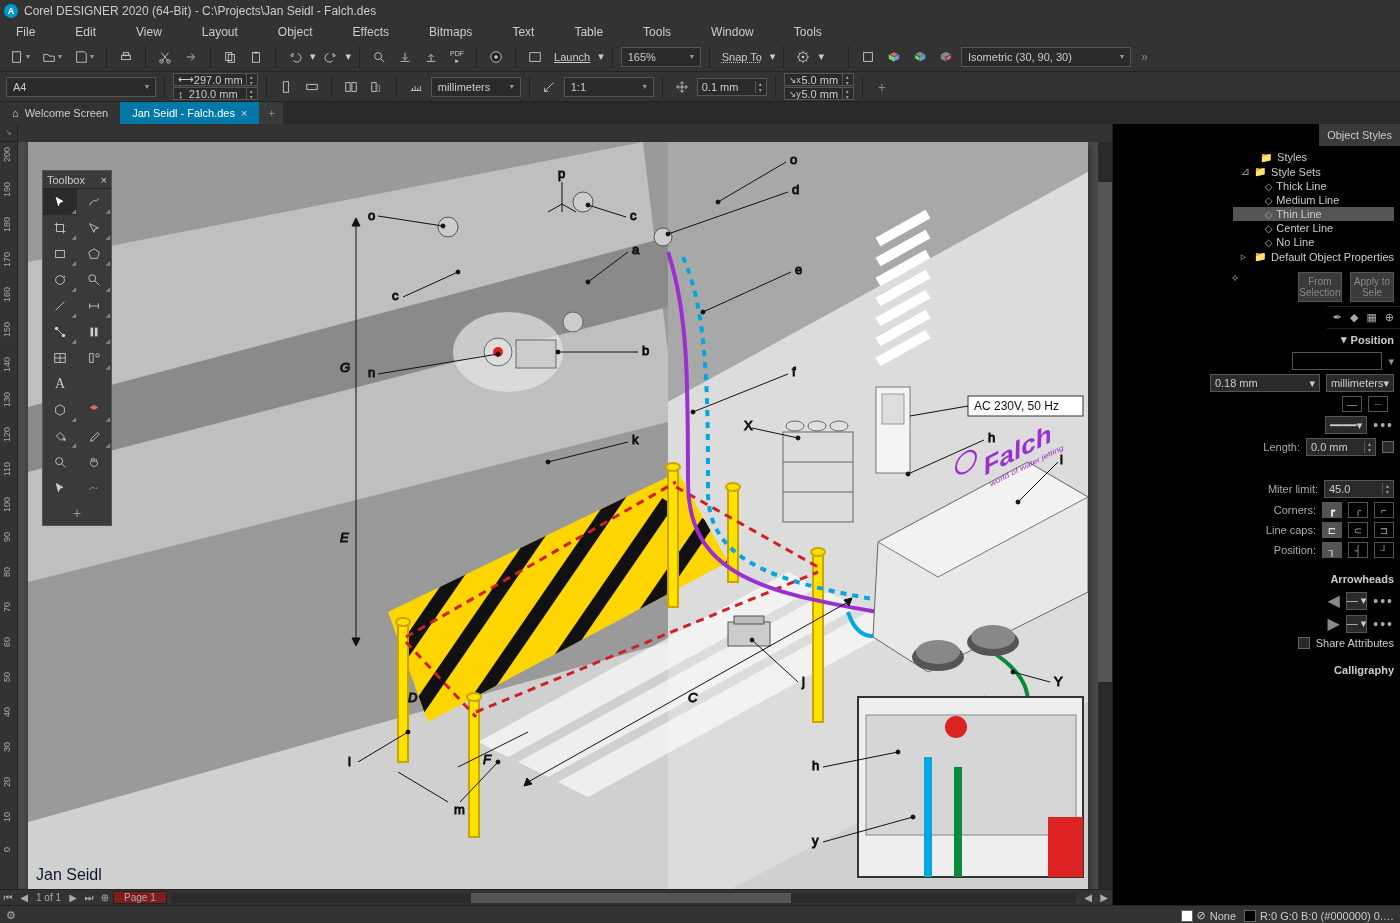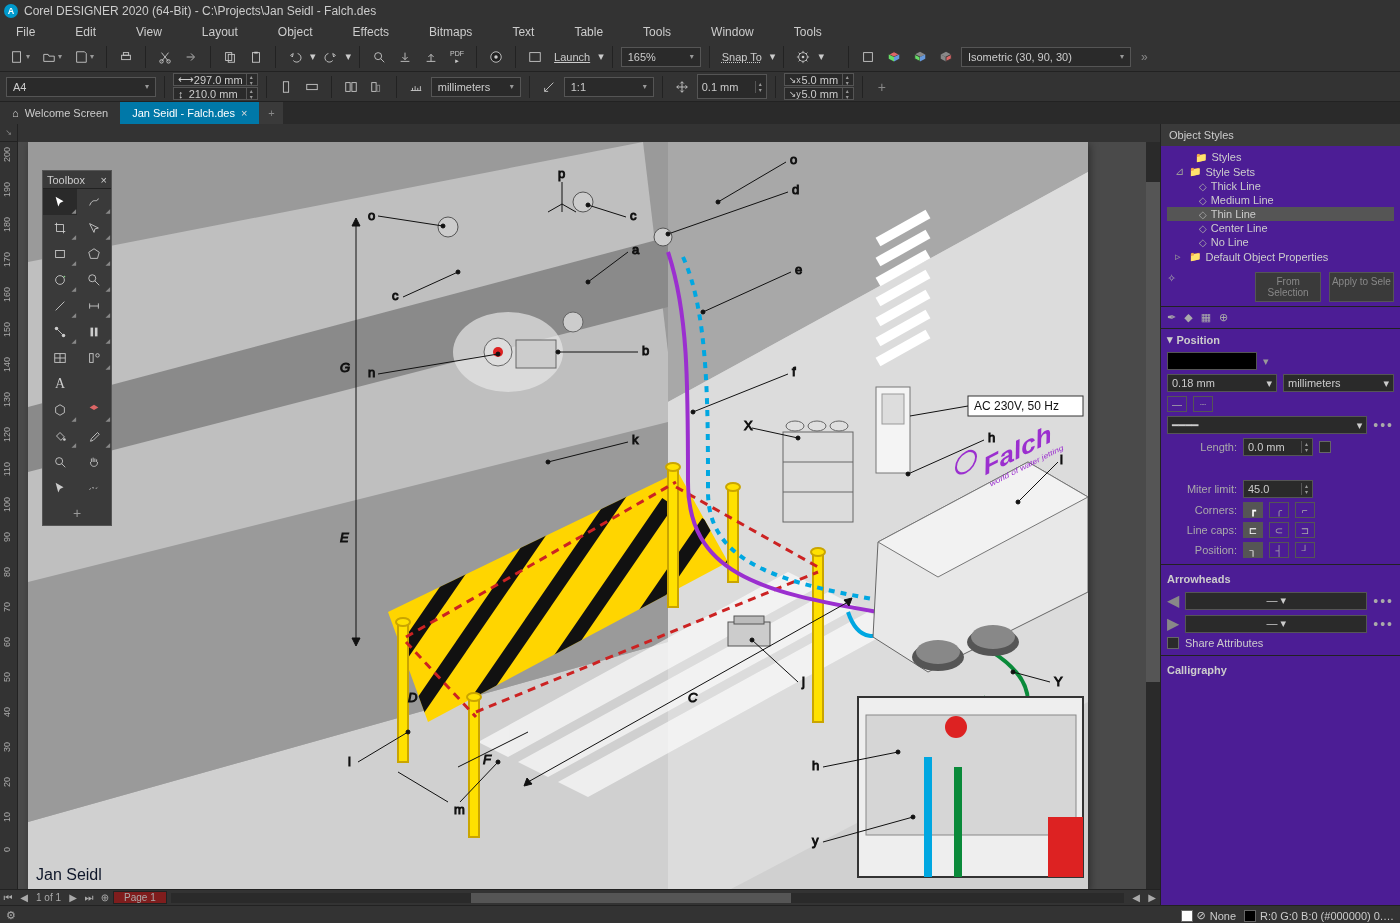--- a/index.html
+++ b/index.html
@@ -19,21 +19,21 @@
 .tb-btn { width: 22px; height: 22px; display: flex; align-items: center; justify-content: center; color: #ccc; cursor: pointer; border: 1px solid transparent; }
 .tb-btn svg { width: 14px; height: 14px; }
 .tb-drop { display:flex; align-items:center; }
 .tb-drop .caret { width:8px; font-size:8px; color:#999; margin-left:-2px; }
 .tb-sep { width: 1px; height: 22px; background: #222; margin: 0 4px; }
 .tb-combo { background: #2a2a2a; border: 1px solid #555; height: 20px; display: flex; align-items: center; padding: 0 6px; color: #ccc; min-width: 60px; justify-content: space-between; gap:6px; cursor:pointer; }
 .tb-combo .caret { font-size: 8px; color: #999; }
 .tb-text { color: #ccc; padding: 0 4px; text-decoration: underline; }
 .swatch { width:12px;height:12px;background:#000;border:1px solid #666; }
 .swatch.none { background:#fff; position:relative; }
-.prop-input { background:#2a2a2a; border:1px solid #555; height:25px; color:#ccc; padding:0 4px; min-width:50px; display:flex;align-items:center;justify-content:space-between; }
+.prop-input { background:#2a2a2a; border:1px solid #555; height:18px; color:#ccc; padding:0 4px; min-width:50px; display:flex;align-items:center;justify-content:space-between; }
 .spin-arrows { display:flex;flex-direction:column; font-size:6px; line-height:6px; color:#999; border-left:1px solid #555; padding-left:3px; margin-left:3px; }
 
 
 .doc-tabs { height: 22px; background: #2a2a2a; display: flex; align-items: flex-end; }
 .doc-tab { height: 22px; padding: 0 12px; display: flex; align-items: center; gap:6px; font-size: 11px; background: #3a3a3a; cursor:pointer; }
 .doc-tab.home { background:#333; }
 .doc-tab.active { background: #0078a8; color: #fff; }
 .doc-tab .close { font-size:11px; color:#ddd; }
 .doc-tab.add { width:20px; justify-content:center; color:#888; }
 .home-ico { color:#ccc; font-size:11px; }
@@ -67,21 +67,21 @@
 
 .page-nav { height:16px; background:#333; display:flex; align-items:center; font-size:10px; color:#aaa; border-top:1px solid #222; }
 .page-nav .nav-btn { width:16px; text-align:center; cursor:pointer; }
 .page-nav .page-tab { background:#7f1d1d; padding:0 10px; border:1px solid #222; }
 .page-nav .scroll-track-h { flex:1; height:10px; background:#2a2a2a; margin:0 4px; position:relative; }
 .page-nav .scroll-thumb { position:absolute; height:10px; background:#555; }
 .scroll-v { position:absolute; right:0; top:0; width:14px; bottom:0; background:#2a2a2a; }
 .scroll-v .thumb { position:absolute; width:14px; background:#555; }
 
 
-.right-panels { width:240px; background:#4c1d95; border-left:1px solid #222; display:flex; flex-direction:column; overflow:hidden; }
+.right-panels { width:288px; background:#000000; border-left:1px solid #222; display:flex; flex-direction:column; overflow:hidden;align-items:flex-end; }
 .panel-title { height:22px; background:#3a3a3a; display:flex; align-items:center; padding:0 8px; font-size:11px; color:#ccc; }
 .panel-body { padding:4px 6px; font-size:11px; color:#ccc; }
 .tree-row { padding:1px 0 1px 16px; display:flex; align-items:center; gap:4px; cursor:pointer; }
 .tree-row.sel { background:#555; }
 .tree-row .pre { width:10px; display:inline-block; color:#999; }
 .tree-ico { font-size:10px; color:#aaa; }
 .panel-sep { height:1px; background:#222; margin:4px 0; }
 .panel-btn-bar { display:flex; gap:8px; padding:4px 6px; color:#aaa; }
 .panel-btn-bar .ico { cursor:pointer; }
 .btn-flat { flex:1; background:#3a3a3a; border:1px solid #555; color:#888; text-align:center; padding:3px 0; font-size:10px; cursor:pointer; }

